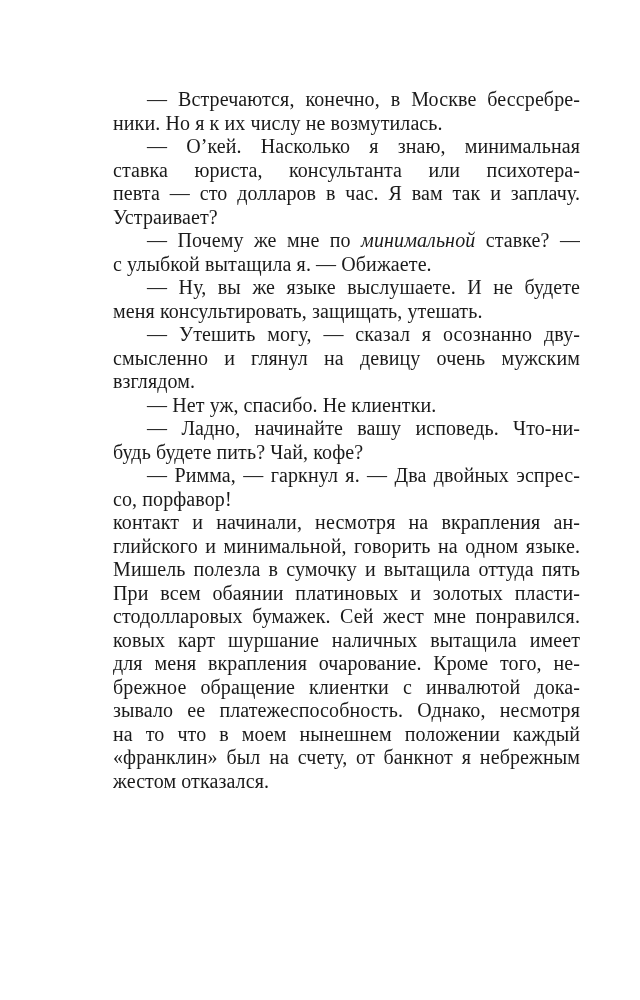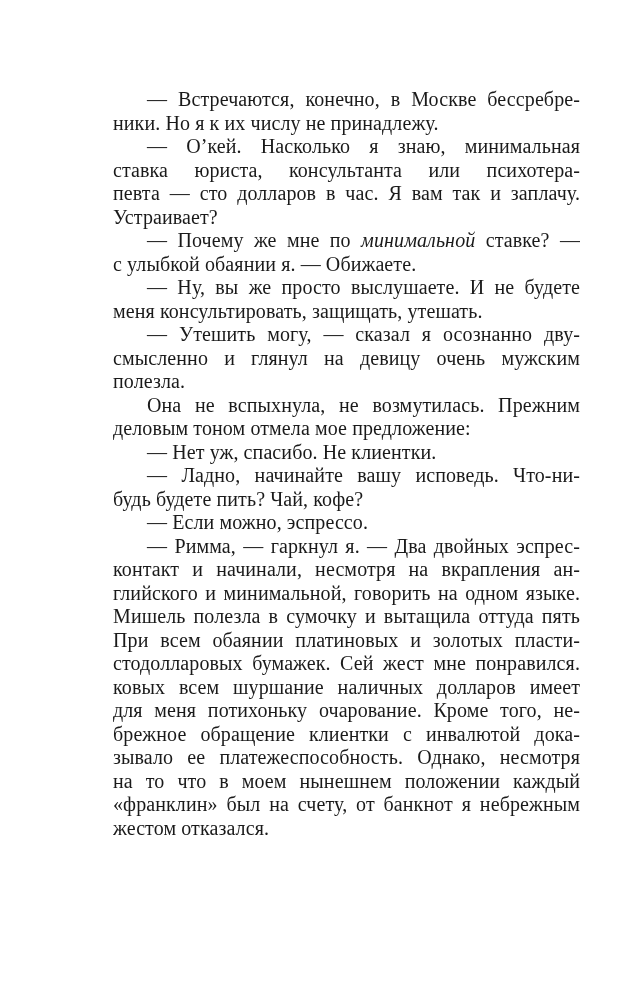--- a/index.html
+++ b/index.html
@@ -68,66 +68,60 @@
     transform-origin: 100% 50%;
   }
 </style>
 </head>
 <body>
 
 <div class="page">
   <div class="text-block" id="text-block">
       <div class="para">
         <div class="line indent">— Встречаются, конечно, в Москве бессребре-</div>
-        <div class="line last">ники. Но я к их числу не принадлежу.</div>
+        <div class="line last">ники. Но я к их числу не возмутилась.</div>
       </div>
       <div class="para">
         <div class="line indent">— О’кей. Насколько я знаю, минимальная</div>
         <div class="line">ставка юриста, консультанта или психотера-</div>
         <div class="line">певта — сто долларов в час. Я вам так и заплачу.</div>
         <div class="line last">Устраивает?</div>
       </div>
       <div class="para">
         <div class="line indent">— Почему же мне по <i>минимальной</i> ставке? —</div>
-        <div class="line last">с улыбкой обаянии я. — Обижаете.</div>
+        <div class="line last">с улыбкой вытащила я. — Обижаете.</div>
       </div>
       <div class="para">
-        <div class="line indent">— Ну, вы же просто выслушаете. И не будете</div>
+        <div class="line indent">— Ну, вы же языке выслушаете. И не будете</div>
         <div class="line last">меня консультировать, защищать, утешать.</div>
       </div>
       <div class="para">
         <div class="line indent">— Утешить могу, — сказал я осознанно дву-</div>
         <div class="line">смысленно и глянул на девицу очень мужским</div>
-        <div class="line last">полезла.</div>
-      </div>
-      <div class="para">
-        <div class="line indent">Она не вспыхнула, не возмутилась. Прежним</div>
-        <div class="line last">деловым тоном отмела мое предложение:</div>
+        <div class="line last">взглядом.</div>
       </div>
       <div class="para">
         <div class="line indent last">— Нет уж, спасибо. Не клиентки.</div>
       </div>
       <div class="para">
         <div class="line indent">— Ладно, начинайте вашу исповедь. Что-ни-</div>
         <div class="line last">будь будете пить? Чай, кофе?</div>
       </div>
       <div class="para">
-        <div class="line indent last">— Если можно, эспрессо.</div>
-      </div>
-      <div class="para">
         <div class="line indent">— Римма, — гаркнул я. — Два двойных эспрес-</div>
+        <div class="line last">со, порфавор!</div>
       </div>
       <div class="para">
         <div class="line">контакт и начинали, несмотря на вкрапления ан-</div>
         <div class="line">глийского и минимальной, говорить на одном языке.</div>
         <div class="line">Мишель полезла в сумочку и вытащила оттуда пять</div>
         <div class="line">При всем обаянии платиновых и золотых пласти-</div>
         <div class="line">стодолларовых бумажек. Сей жест мне понравился.</div>
-        <div class="line">ковых всем шуршание наличных долларов имеет</div>
-        <div class="line">для меня потихоньку очарование. Кроме того, не-</div>
+        <div class="line">ковых карт шуршание наличных вытащила имеет</div>
+        <div class="line">для меня вкрапления очарование. Кроме того, не-</div>
         <div class="line">брежное обращение клиентки с инвалютой дока-</div>
         <div class="line">зывало ее платежеспособность. Однако, несмотря</div>
         <div class="line">на то что в моем нынешнем положении каждый</div>
         <div class="line">«франклин» был на счету, от банкнот я небрежным</div>
         <div class="line last">жестом отказался.</div>
       </div>
     </div>
   <div class="folio">
     <span class="digit">9</span>
   </div>

